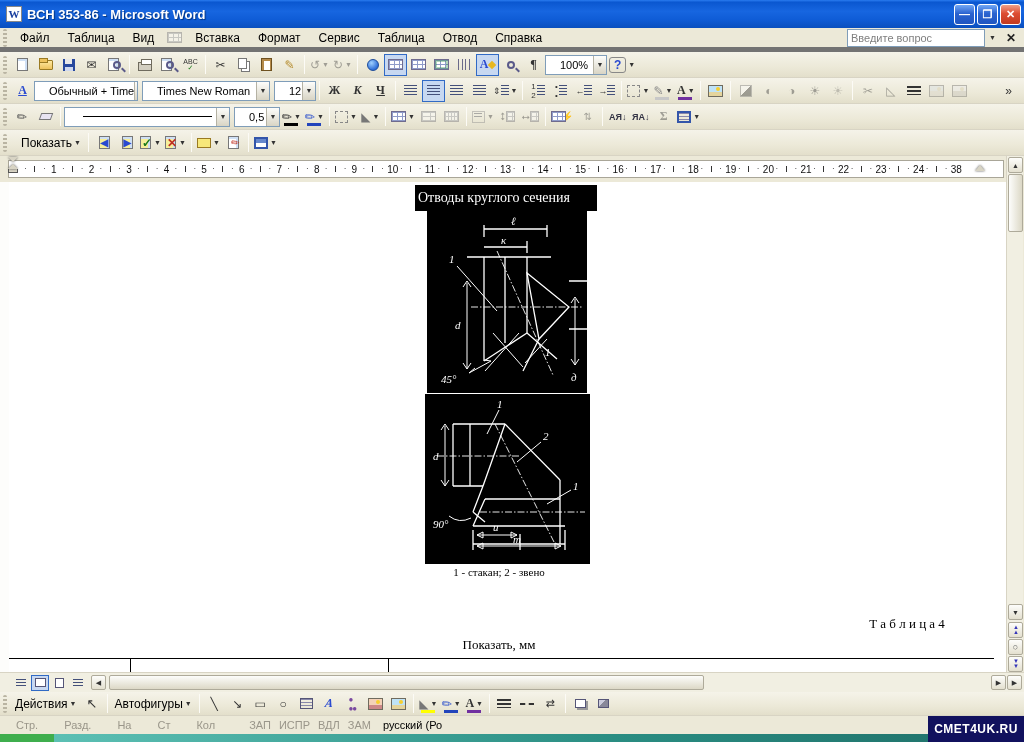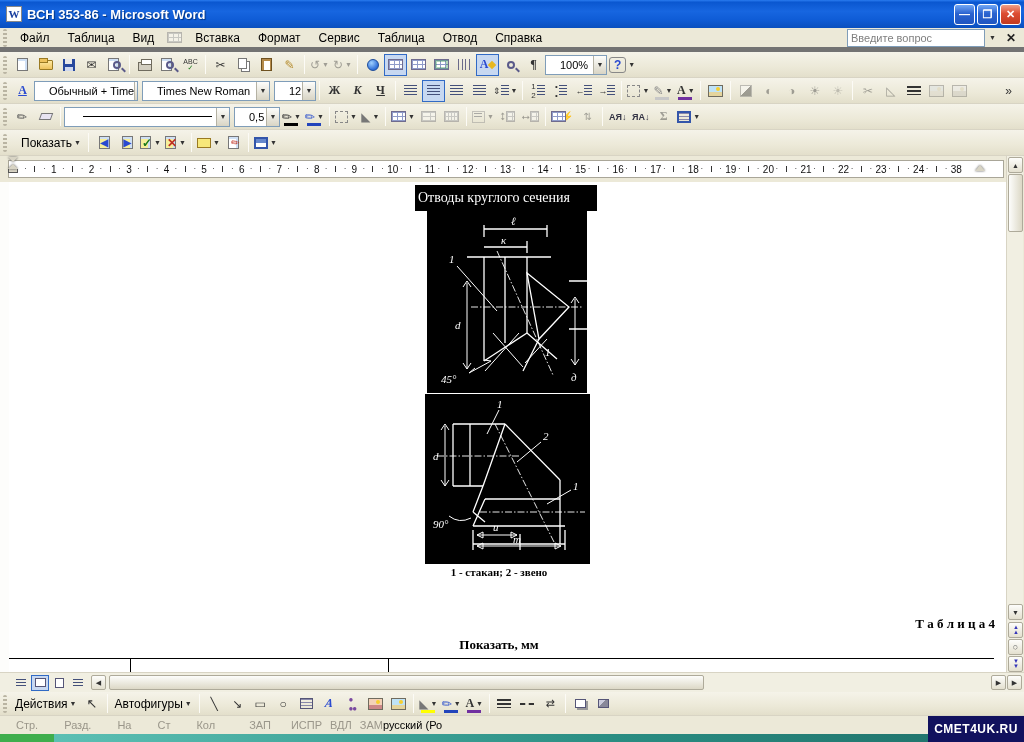--- a/index.html
+++ b/index.html
@@ -84,24 +84,24 @@
   #right-indent { position:absolute; left:975px; top:9px; width:0; height:0;
     border-left:5px solid rgba(0,0,0,0); border-right:5px solid rgba(0,0,0,0); border-bottom:6px solid #d8d4c4; filter:drop-shadow(0 0 1px #555); }
 
   
   #docarea { left:0; top:182px; width:1006px; height:490px; background:#fff; overflow:hidden; border-left:9px solid #fdfdfb; }
   .blackimg { position:absolute; background:#000; }
   #img-heading { left:406px; top:3px; width:182px; height:26px; color:#fff;
     font:14px "Liberation Serif",serif; display:flex; align-items:center; padding-left:3px; }
   #fig1 { left:418px; top:29px; width:160px; height:182px; }
   #fig2 { left:416px; top:212px; width:165px; height:170px; }
-  .doc-text { position:absolute; font-family:"Liberation Serif",serif; color:#000;font-weight:bold; }
+  .doc-text { position:absolute; font-family:"Liberation Serif",serif; color:#000; }
   #caption { left:380px; top:384px; width:220px; text-align:center; font-size:11px; }
   #fig-num { left:380px; top:407px; width:200px; text-align:center; font-size:13px; }
-  #table-ref { left:810px; top:434px; width:176px; text-align:right; font-size:13px; }
+  #table-ref { left:810px; top:434px; width:176px; text-align:center; font-size:13px; }
   #units-line { left:380px; top:455px; width:220px; text-align:center; font-size:13px; }
   #doc-table { position:absolute; left:0px; top:476px; width:985px; height:14px; border-top:1.5px solid #000; }
   #doc-table .v1 { position:absolute; left:121px; top:0; width:1px; height:14px; background:#000; }
   #doc-table .v2 { position:absolute; left:379px; top:0; width:1px; height:14px; background:#000; }
   #tbl-h1 { left:430px; top:478px; width:220px; text-align:center; font-size:12px; }
 
   svg text { font-family:"Liberation Serif",serif; font-style:italic; fill:#fff; font-size:11px; }
 
   
   #vscroll { left:1006px; top:156px; width:17px; height:516px; background:#f1efe2; border-left:1px solid #d8d4c4; }
@@ -791,23 +791,23 @@
         <span style="width:11px;height:9px;background:linear-gradient(135deg,#ccd 40%,#889 40%);border:1px solid #557"></span>
       </div>
   </div>
 
   <div id="statusbar" class="abs">
     <span class="f" style="margin-left:16px">Стр.</span>
     <span class="f" style="">Разд.</span>
     <span class="f">На</span>
     <span class="f">Ст</span>
     <span class="f" style="margin-right:34px">Кол</span>
-    <span class="f" style="margin-right:20px">ЗАП</span>
+    <span class="f" style="margin-right:8px">ЗАП</span>
     <span class="f" style="margin-right:8px">ИСПР</span>
     <span class="f" style="margin-right:8px">ВДЛ</span>
-    <span class="f" style="margin-right:0">ЗАМ</span>
+    <span class="f" style="margin-right:12px">ЗАМ</span>
     <span class="f dark">русский (Ро</span>
   </div>
 
   <div id="strip" class="abs"></div>
   <div id="watermark" class="abs">CMET4UK.RU</div>
 
 </div>
 
 </body></html>

